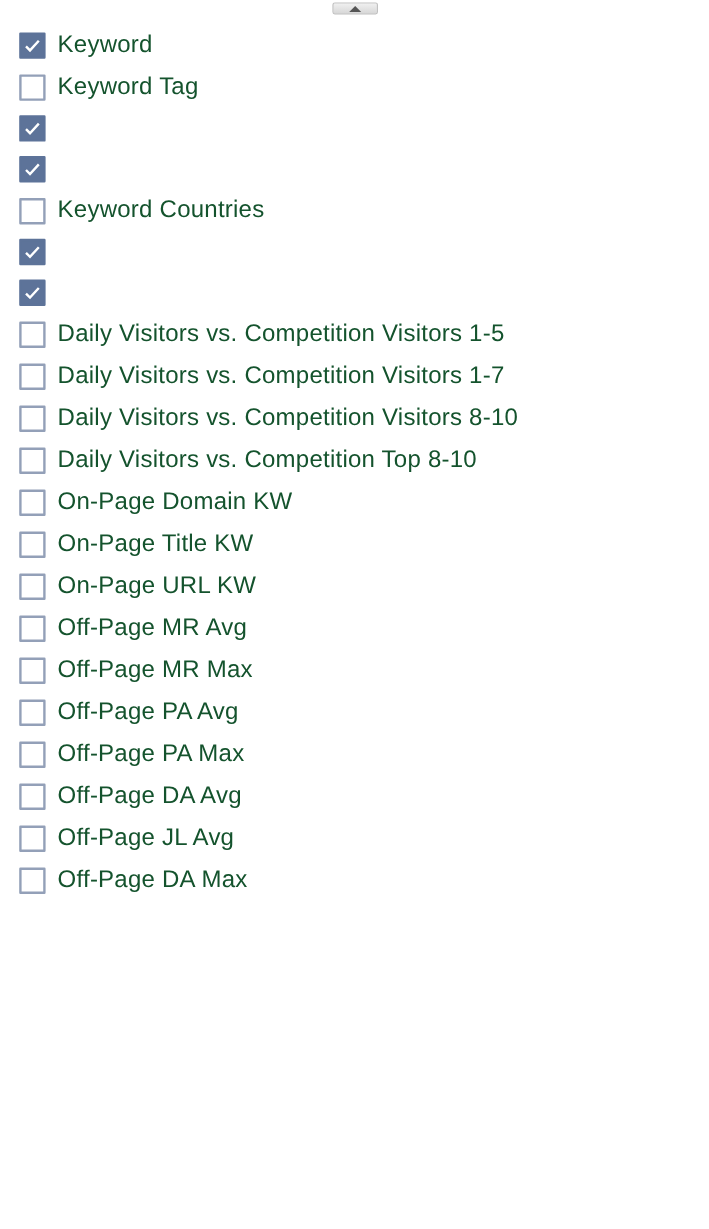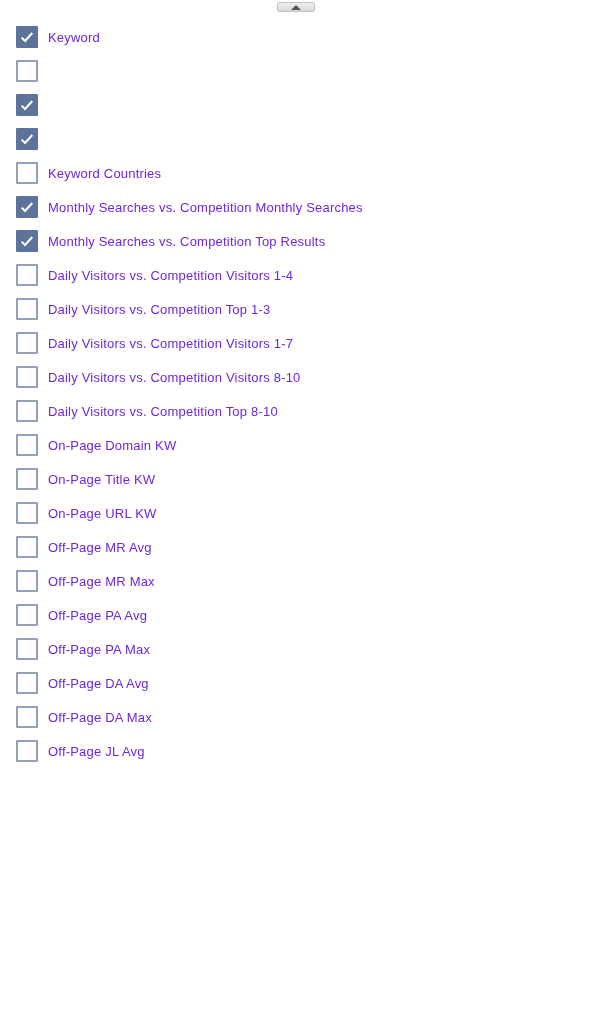--- a/index.html
+++ b/index.html
@@ -68,22 +68,22 @@
     }
     .checkbox-box svg {
       display: none;
       width: 16px;
       height: 16px;
       stroke: #fff;
       stroke-width: 3;
       fill: none;
     }
     .checkbox-label {
-      font-size: 13px;
-      color: #6d28d9;
+      font-size: 20px;
+      color: #14532d;
       font-weight: 500;
       letter-spacing: 0.2px;
       user-select: none;
     }
   </style>
 </head>
 <body>
 
 <div class="collapse-handle">
   <div class="collapse-handle-inner"></div>
@@ -93,20 +93,21 @@
     <div class="checkbox-row">
       <div class="checkbox-box checked">
         <svg viewBox="0 0 24 24">
           <polyline points="4 13 9 18 20 6"></polyline>
         </svg>
       </div>
       <span class="checkbox-label">Keyword</span>
     </div>
     <div class="checkbox-row">
       <div class="checkbox-box"></div>
+      <span class="checkbox-label">Keyword Tag</span>
     </div>
     <div class="checkbox-row">
       <div class="checkbox-box checked">
         <svg viewBox="0 0 24 24">
           <polyline points="4 13 9 18 20 6"></polyline>
         </svg>
       </div>
     </div>
     <div class="checkbox-row">
       <div class="checkbox-box checked">
@@ -118,37 +119,31 @@
     <div class="checkbox-row">
       <div class="checkbox-box"></div>
       <span class="checkbox-label">Keyword Countries</span>
     </div>
     <div class="checkbox-row">
       <div class="checkbox-box checked">
         <svg viewBox="0 0 24 24">
           <polyline points="4 13 9 18 20 6"></polyline>
         </svg>
       </div>
-      <span class="checkbox-label">Monthly Searches vs. Competition Monthly Searches</span>
     </div>
     <div class="checkbox-row">
       <div class="checkbox-box checked">
         <svg viewBox="0 0 24 24">
           <polyline points="4 13 9 18 20 6"></polyline>
         </svg>
       </div>
-      <span class="checkbox-label">Monthly Searches vs. Competition Top Results</span>
     </div>
     <div class="checkbox-row">
       <div class="checkbox-box"></div>
-      <span class="checkbox-label">Daily Visitors vs. Competition Visitors 1-4</span>
-    </div>
-    <div class="checkbox-row">
-      <div class="checkbox-box"></div>
-      <span class="checkbox-label">Daily Visitors vs. Competition Top 1-3</span>
+      <span class="checkbox-label">Daily Visitors vs. Competition Visitors 1-5</span>
     </div>
     <div class="checkbox-row">
       <div class="checkbox-box"></div>
       <span class="checkbox-label">Daily Visitors vs. Competition Visitors 1-7</span>
     </div>
     <div class="checkbox-row">
       <div class="checkbox-box"></div>
       <span class="checkbox-label">Daily Visitors vs. Competition Visitors 8-10</span>
     </div>
     <div class="checkbox-row">
@@ -182,19 +177,19 @@
     <div class="checkbox-row">
       <div class="checkbox-box"></div>
       <span class="checkbox-label">Off-Page PA Max</span>
     </div>
     <div class="checkbox-row">
       <div class="checkbox-box"></div>
       <span class="checkbox-label">Off-Page DA Avg</span>
     </div>
     <div class="checkbox-row">
       <div class="checkbox-box"></div>
-      <span class="checkbox-label">Off-Page DA Max</span>
+      <span class="checkbox-label">Off-Page JL Avg</span>
     </div>
     <div class="checkbox-row">
       <div class="checkbox-box"></div>
-      <span class="checkbox-label">Off-Page JL Avg</span>
+      <span class="checkbox-label">Off-Page DA Max</span>
     </div>
   </div>
 
 </body></html>

